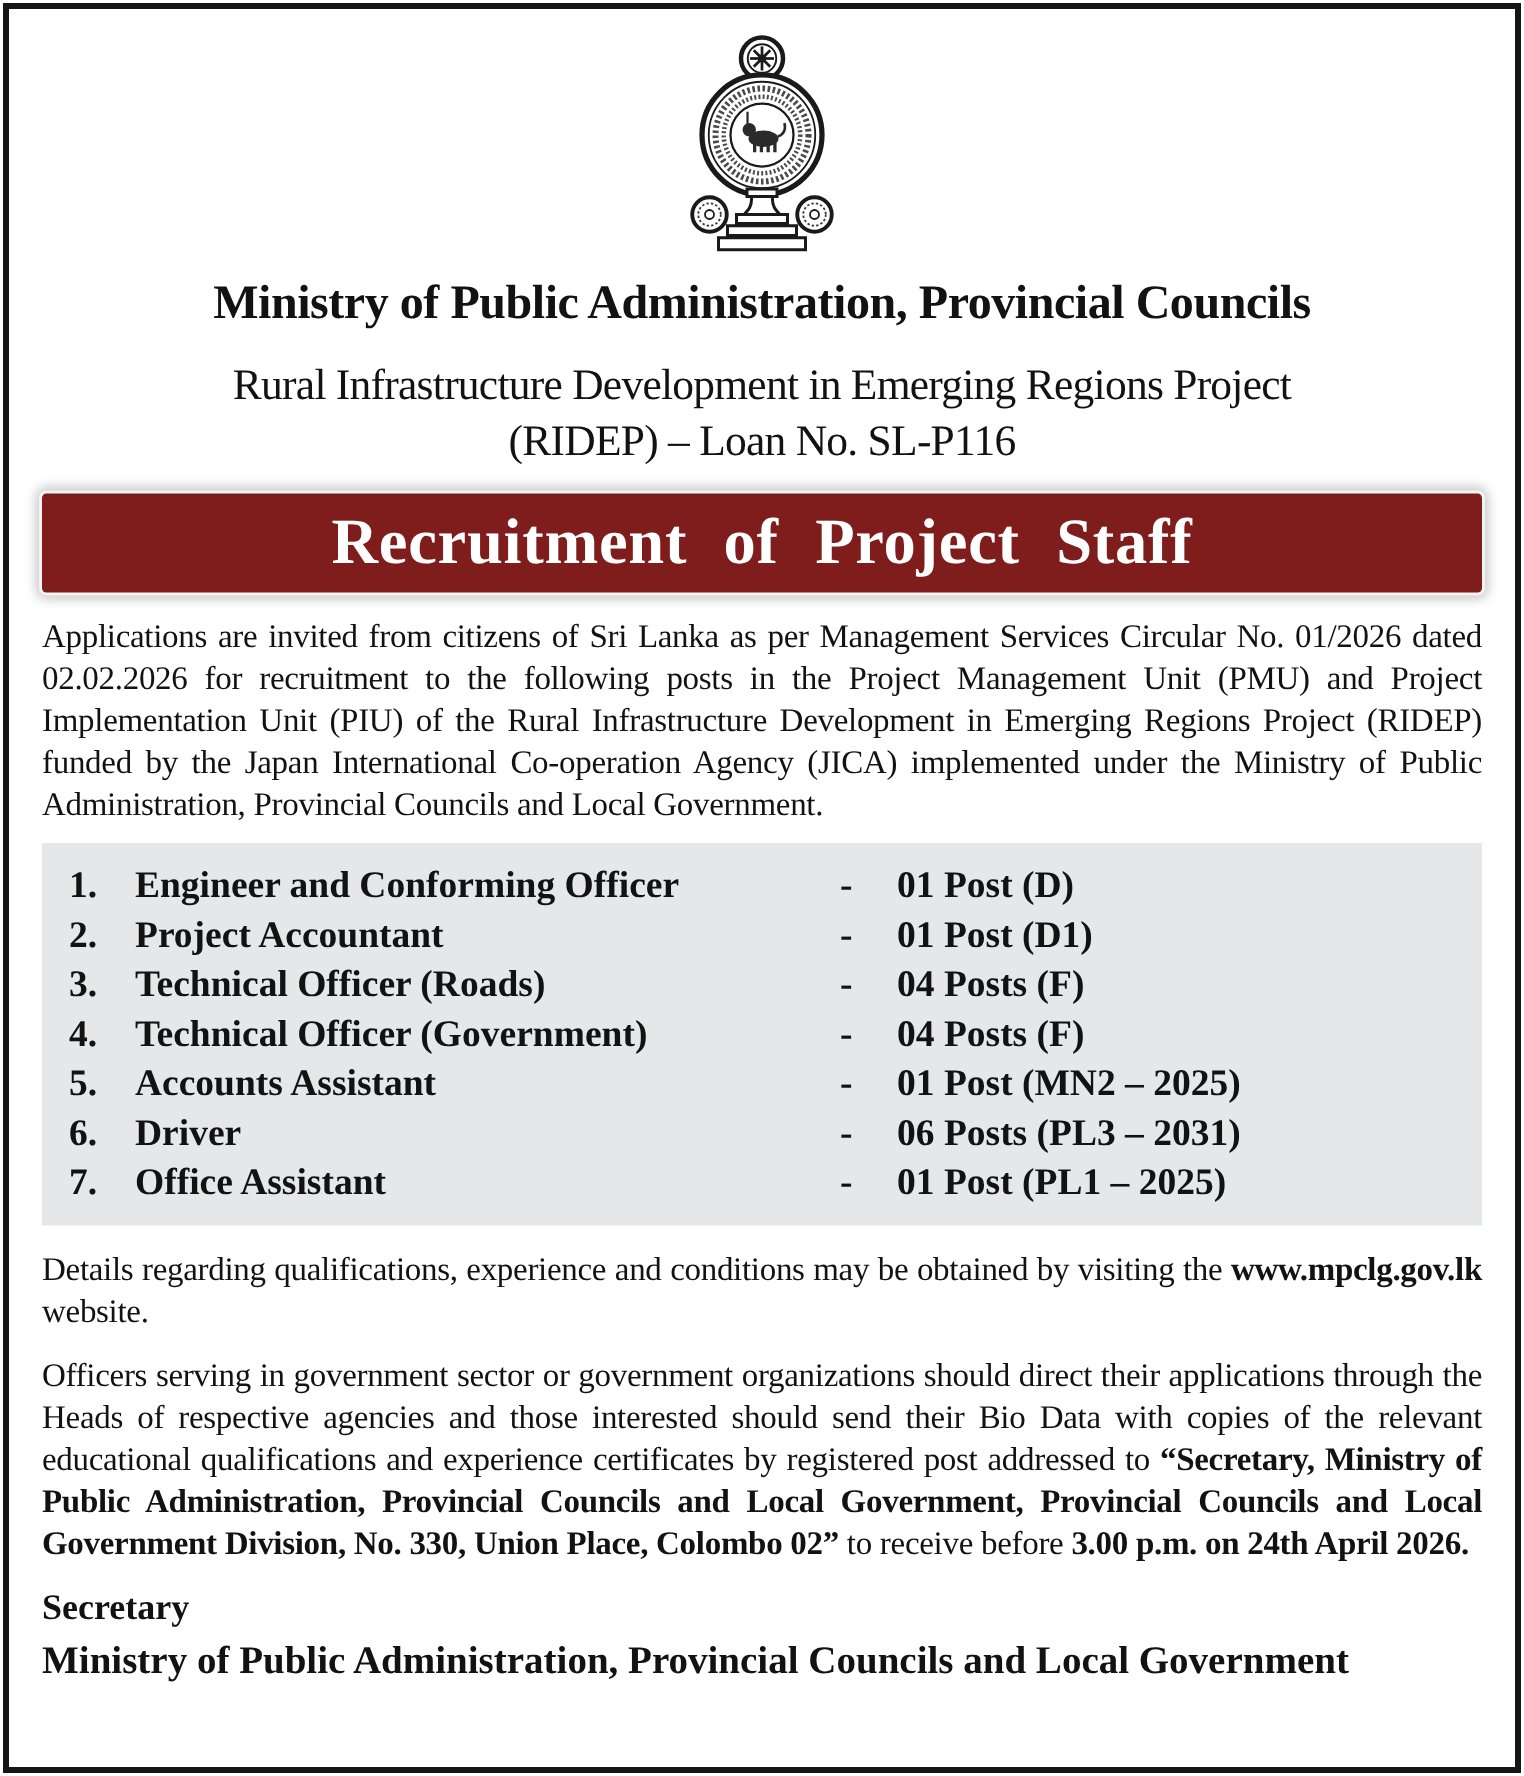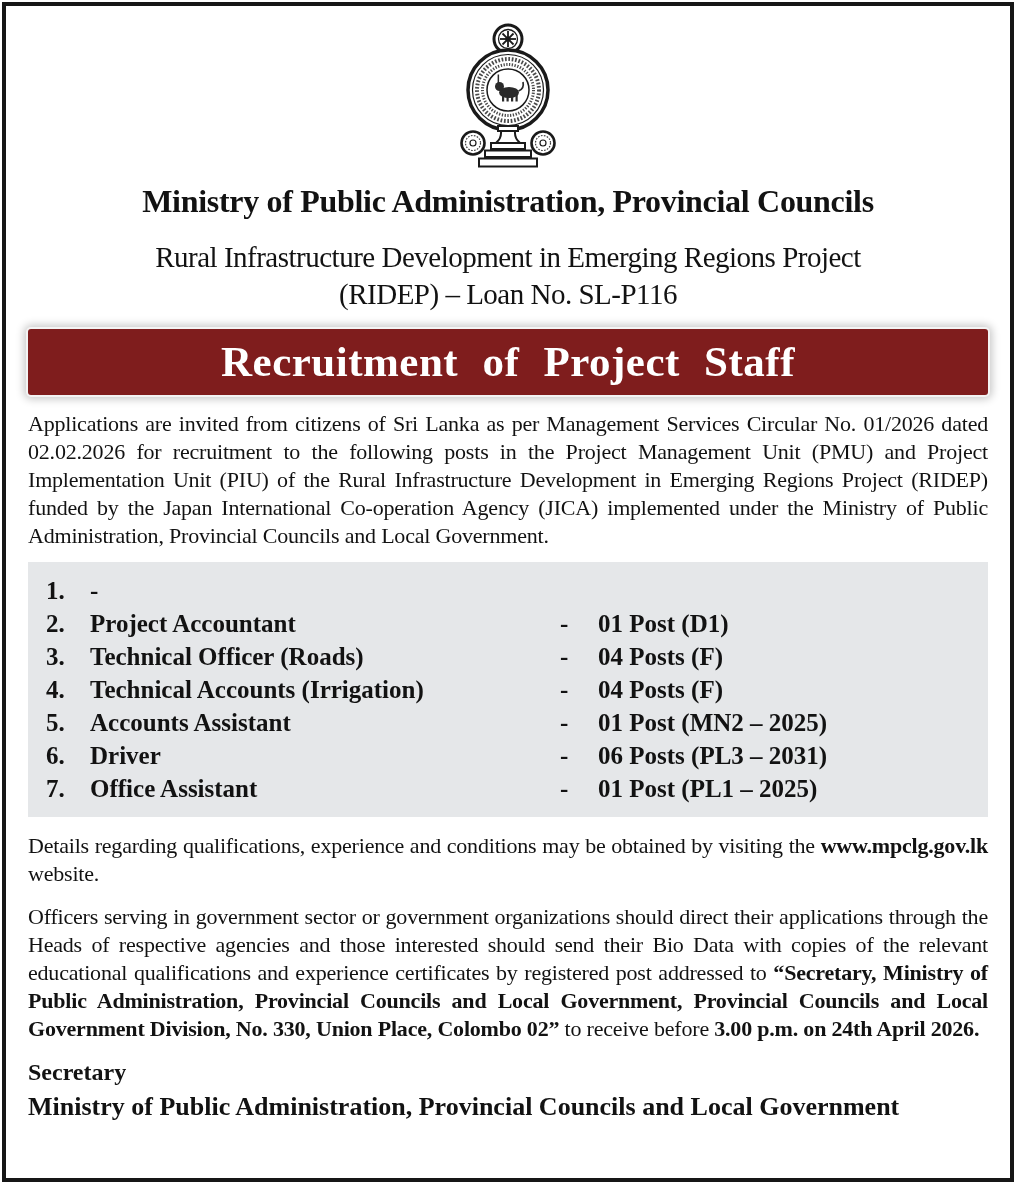--- a/index.html
+++ b/index.html
@@ -147,37 +147,39 @@
 
     <div class="banner">
       <span>Recruitment of Project Staff</span>
     </div>
 
     <div class="para">Applications are invited from citizens of Sri Lanka as per Management Services Circular No. 01/2026 dated 02.02.2026 for recruitment to the following posts in the Project Management Unit (PMU) and Project Implementation Unit (PIU) of the Rural Infrastructure Development in Emerging Regions Project (RIDEP) funded by the Japan International Co-operation Agency (JICA) implemented under the Ministry of Public Administration, Provincial Councils and Local Government.</div>
 
     <div class="posts">
       <div class="post-row">
         <span>1.</span>
-        <span>-</span>
+        <span>Engineer and Conforming Officer</span>
+        <span>-</span>
+        <span>01 Post (D)</span>
       </div>
       <div class="post-row">
         <span>2.</span>
         <span>Project Accountant</span>
         <span>-</span>
         <span>01 Post (D1)</span>
       </div>
       <div class="post-row">
         <span>3.</span>
         <span>Technical Officer (Roads)</span>
         <span>-</span>
         <span>04 Posts (F)</span>
       </div>
       <div class="post-row">
         <span>4.</span>
-        <span>Technical Accounts (Irrigation)</span>
+        <span>Technical Officer (Government)</span>
         <span>-</span>
         <span>04 Posts (F)</span>
       </div>
       <div class="post-row">
         <span>5.</span>
         <span>Accounts Assistant</span>
         <span>-</span>
         <span>01 Post (MN2 – 2025)</span>
       </div>
       <div class="post-row">

